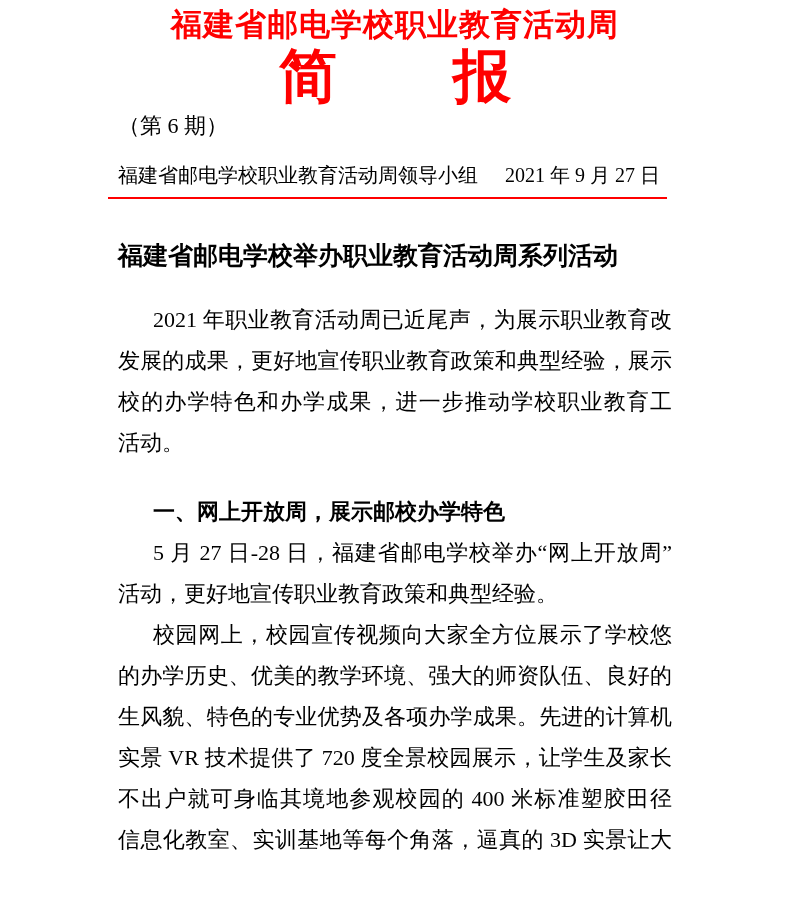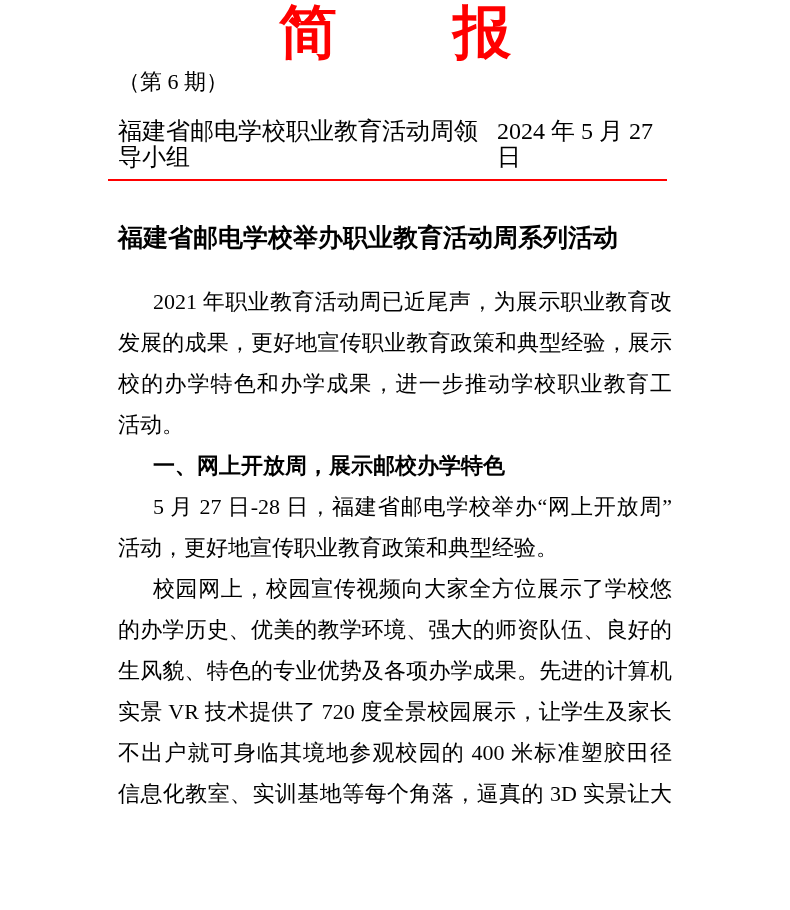--- a/index.html
+++ b/index.html
@@ -32,21 +32,21 @@
   .issue {
     margin-top: 4px;
     font-size: 22px;
     line-height: 28px;
   }
   .info-row {
     display: flex;
     justify-content: space-between;
     align-items: baseline;
     margin-top: 22px;
-    font-size: 24px;
+    font-size: 20px;
     line-height: 26px;
   }
   .info-row .date { margin-right: 12px; }
   .rule {
     height: 2px;
     width: 559px;
     margin-left: -10px;
     margin-top: 9px;
   }
   .headline {
@@ -63,35 +63,37 @@
     text-align: justify;
     text-align-last: justify;
     overflow: hidden;
   }
   .ln.first { text-indent: 35px; }
   .ln.last { text-align-last: left; }
   .ln.heading {
     font-weight: bold;
     text-align-last: left;
     text-indent: 35px;
+    margin-top: 28px;
   }
 </style>
 </head>
 <body>
 
 <div class="page">
 
+  <div class="org-title" style="color: rgb(255, 0, 0);">福建省邮电学校职业教育活动周</div>
 
   <div class="bulletin-title" style="color: rgb(255, 0, 0);">简　　报</div>
 
   <div class="issue">（第 6 期）</div>
 
   <div class="info-row">
     <span class="issuer">福建省邮电学校职业教育活动周领导小组</span>
-    <span class="date">2024 年 5 月 27 日</span>
+    <span class="date">2021 年 9 月 27 日</span>
   </div>
 
   <div class="rule" style="background: rgb(255, 0, 0);"></div>
 
   <div class="headline">福建省邮电学校举办职业教育活动周系列活动</div>
 
   <div class="body">
     <div class="ln first">2021 年职业教育活动周已近尾声，为展示职业教育改革</div>
     <div class="ln">发展的成果，更好地宣传职业教育政策和典型经验，展示学</div>
     <div class="ln">校的办学特色和办学成果，进一步推动学校职业教育工作，</div>

